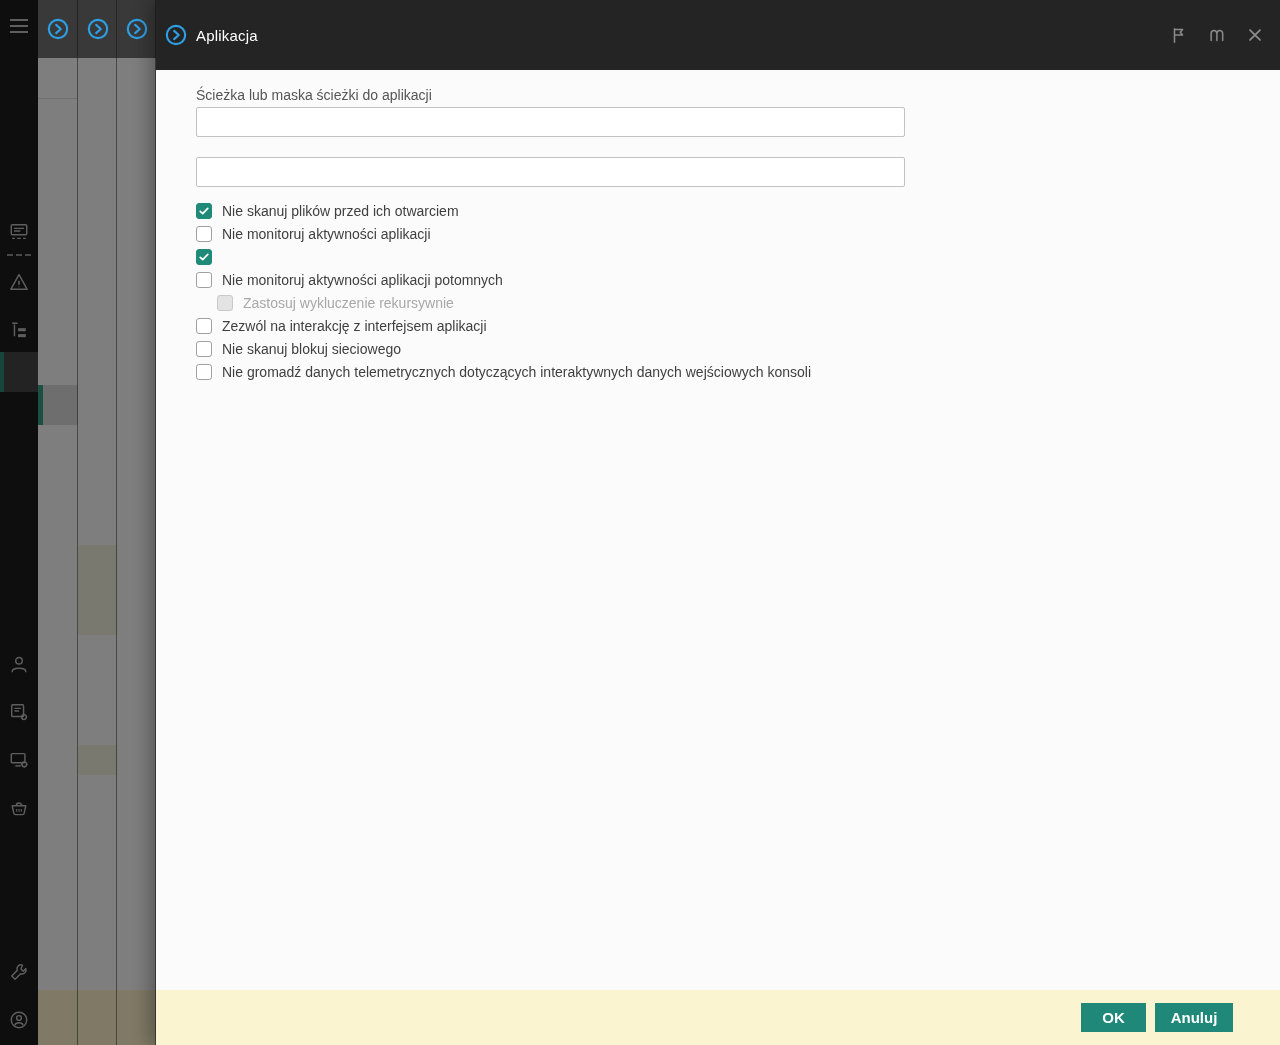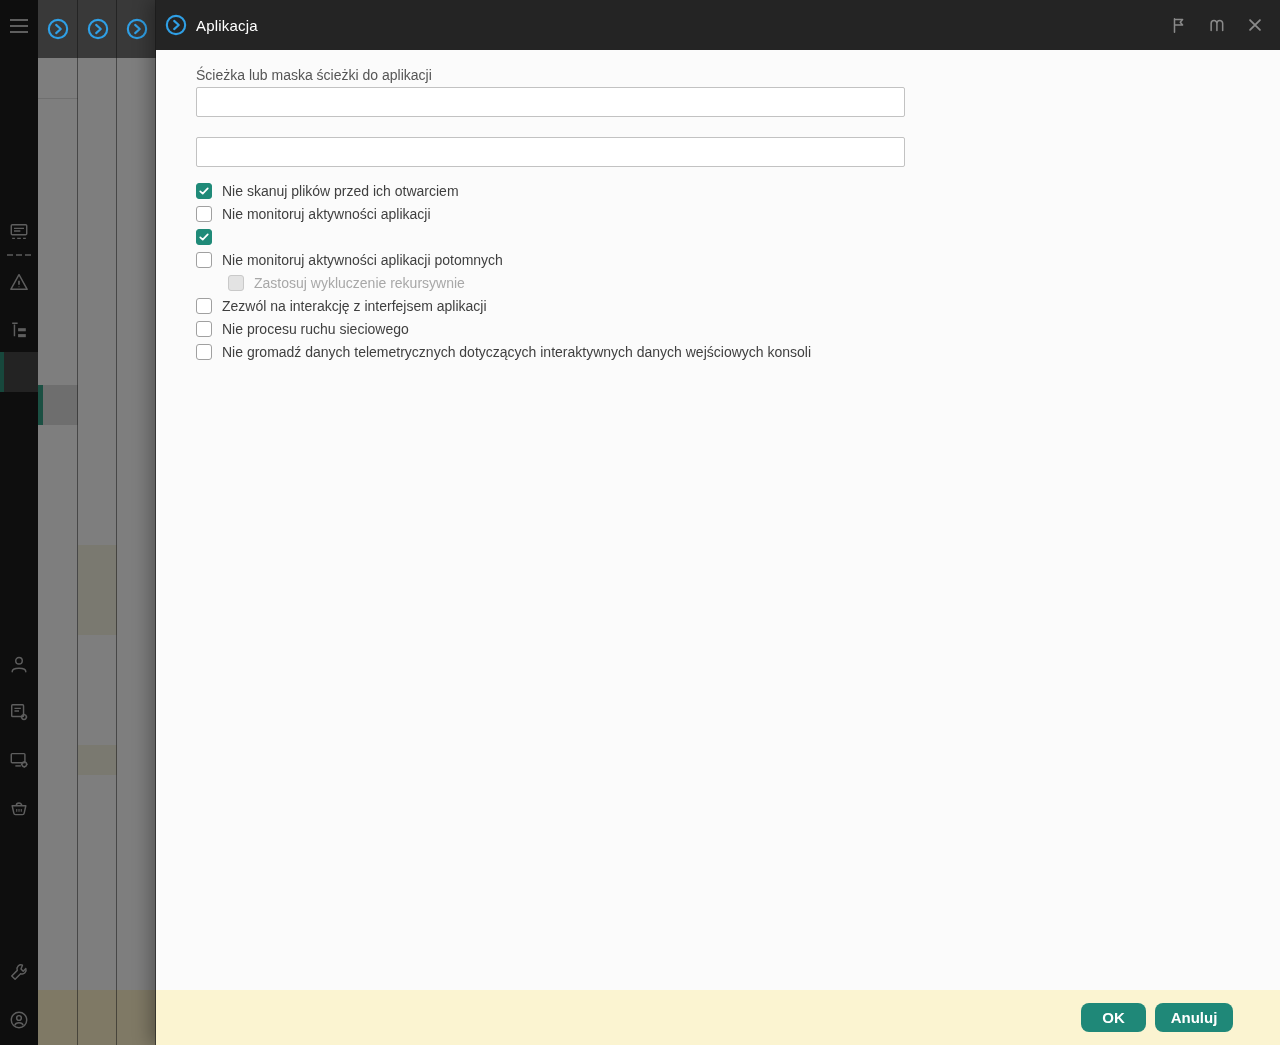--- a/index.html
+++ b/index.html
@@ -25,43 +25,43 @@
   .s-body{position:relative;height:932px;background:#7E7E7E}
   .s-footer{height:55px;background:#7F7965}
   .patch{position:absolute;left:0;right:0}
 
   .panel-icon{width:22px;height:22px}
   .panel-icon circle{stroke:#2F9FE5;stroke-width:2.3;fill:none}
   .panel-icon path{stroke:#2F9FE5;stroke-width:2.3;fill:none;stroke-linecap:round;stroke-linejoin:round}
 
   
   .main{position:absolute;left:156px;top:0;width:1124px;height:1045px;display:flex;flex-direction:column;z-index:5;box-shadow:-7px 0 16px rgba(0,0,0,.28)}
-  .m-header{height:50px;background:#242424;display:flex;align-items:center;flex:none;padding:0 16px 0 9px}
+  .m-header{height:70px;background:#242424;display:flex;align-items:center;flex:none;padding:0 16px 0 9px}
   .m-title{color:#FFFFFF;font-size:15px;margin-left:9px;letter-spacing:.2px}
   .m-actions{margin-left:auto;display:flex;align-items:center;gap:20px}
   .hd-ic{width:18px;height:18px;color:#8A8A8A;cursor:pointer;background:none;border:none;padding:0}
   .hd-ic svg{stroke:currentColor;fill:none;stroke-width:1.7;stroke-linecap:round;stroke-linejoin:round}
 
   .m-content{flex:1;background:#FBFBFB;padding:17px 40px 0 40px;box-sizing:border-box;overflow:hidden}
   .field-label{font-size:14px;color:#555555;margin-bottom:4px;line-height:16px}
   .text-input{display:block;width:709px;height:30px;border:1px solid #C2C2C2;border-radius:2px;background:#FFFFFF;box-sizing:border-box;font-size:14px;font-family:inherit;color:#333;padding:0 8px;outline:none}
   .gap-a{margin-bottom:20px}.gap-b{margin-bottom:16px}
 
   .cb-row{display:flex;align-items:center;margin-bottom:7px}
-  .cb-row.indent{margin-left:32px}
+  .cb-row.indent{margin-left:21px}
   .cb-box{position:relative;width:16px;height:16px;border:1px solid #A0A0A0;border-radius:3px;background:#FFFFFF;box-sizing:border-box;margin-right:10px;flex:none;cursor:pointer}
   .cb-check{position:absolute;left:1px;top:1px;width:12px;height:12px;display:none}
   .cb-row.checked .cb-box{background:#1F8A78;border-color:#1F8A78}
   .cb-row.checked .cb-check{display:block}
   .cb-row.disabled .cb-box{background:#E3E3E3;border-color:#C9C9C9;cursor:default}
   .cb-label{font-size:14px;color:#3F3F3F;line-height:16px;cursor:default}
   .cb-row.disabled .cb-label{color:#A8A8A8}
 
   .m-footer{height:55px;background:#FBF4D1;flex:none;display:flex;align-items:center;justify-content:flex-end;gap:9px;padding-right:47px;box-sizing:border-box}
-  .btn{height:29px;border:none;border-radius:8px;background:#1F8878;color:#FFFFFF;font-size:15px;font-weight:700;font-family:inherit;cursor:pointer;line-height:29px;padding:0 14px}
+  .btn{height:29px;border:none;border-radius:0;background:#1F8878;color:#FFFFFF;font-size:15px;font-weight:700;font-family:inherit;cursor:pointer;line-height:29px;padding:0 14px}
   .btn.ok{min-width:65px}
   .btn.cancel{min-width:78px}
 </style>
 </head>
 <body>
 
 <aside class="sidebar">
   <button class="sb-btn" style="top:14px">
     <svg width="20" height="18" viewBox="0 0 20 18">
         <path d="M1 3h18M1 9h18M1 15h18" stroke-width="2.2"></path>
@@ -256,21 +256,21 @@
         <div class="cb-row">
     <span class="cb-box">
       
     </span>
     <span class="cb-label">Zezwól na interakcję z interfejsem aplikacji</span>
   </div>
         <div class="cb-row">
     <span class="cb-box">
       
     </span>
-    <span class="cb-label">Nie procesu ruchu sieciowego</span>
+    <span class="cb-label">Nie skanuj blokuj sieciowego</span>
   </div>
         <div class="cb-row">
     <span class="cb-box">
       
     </span>
     <span class="cb-label">Nie gromadź danych telemetrycznych dotyczących interaktywnych danych wejściowych konsoli</span>
   </div>
       </div>
   </div>
 

